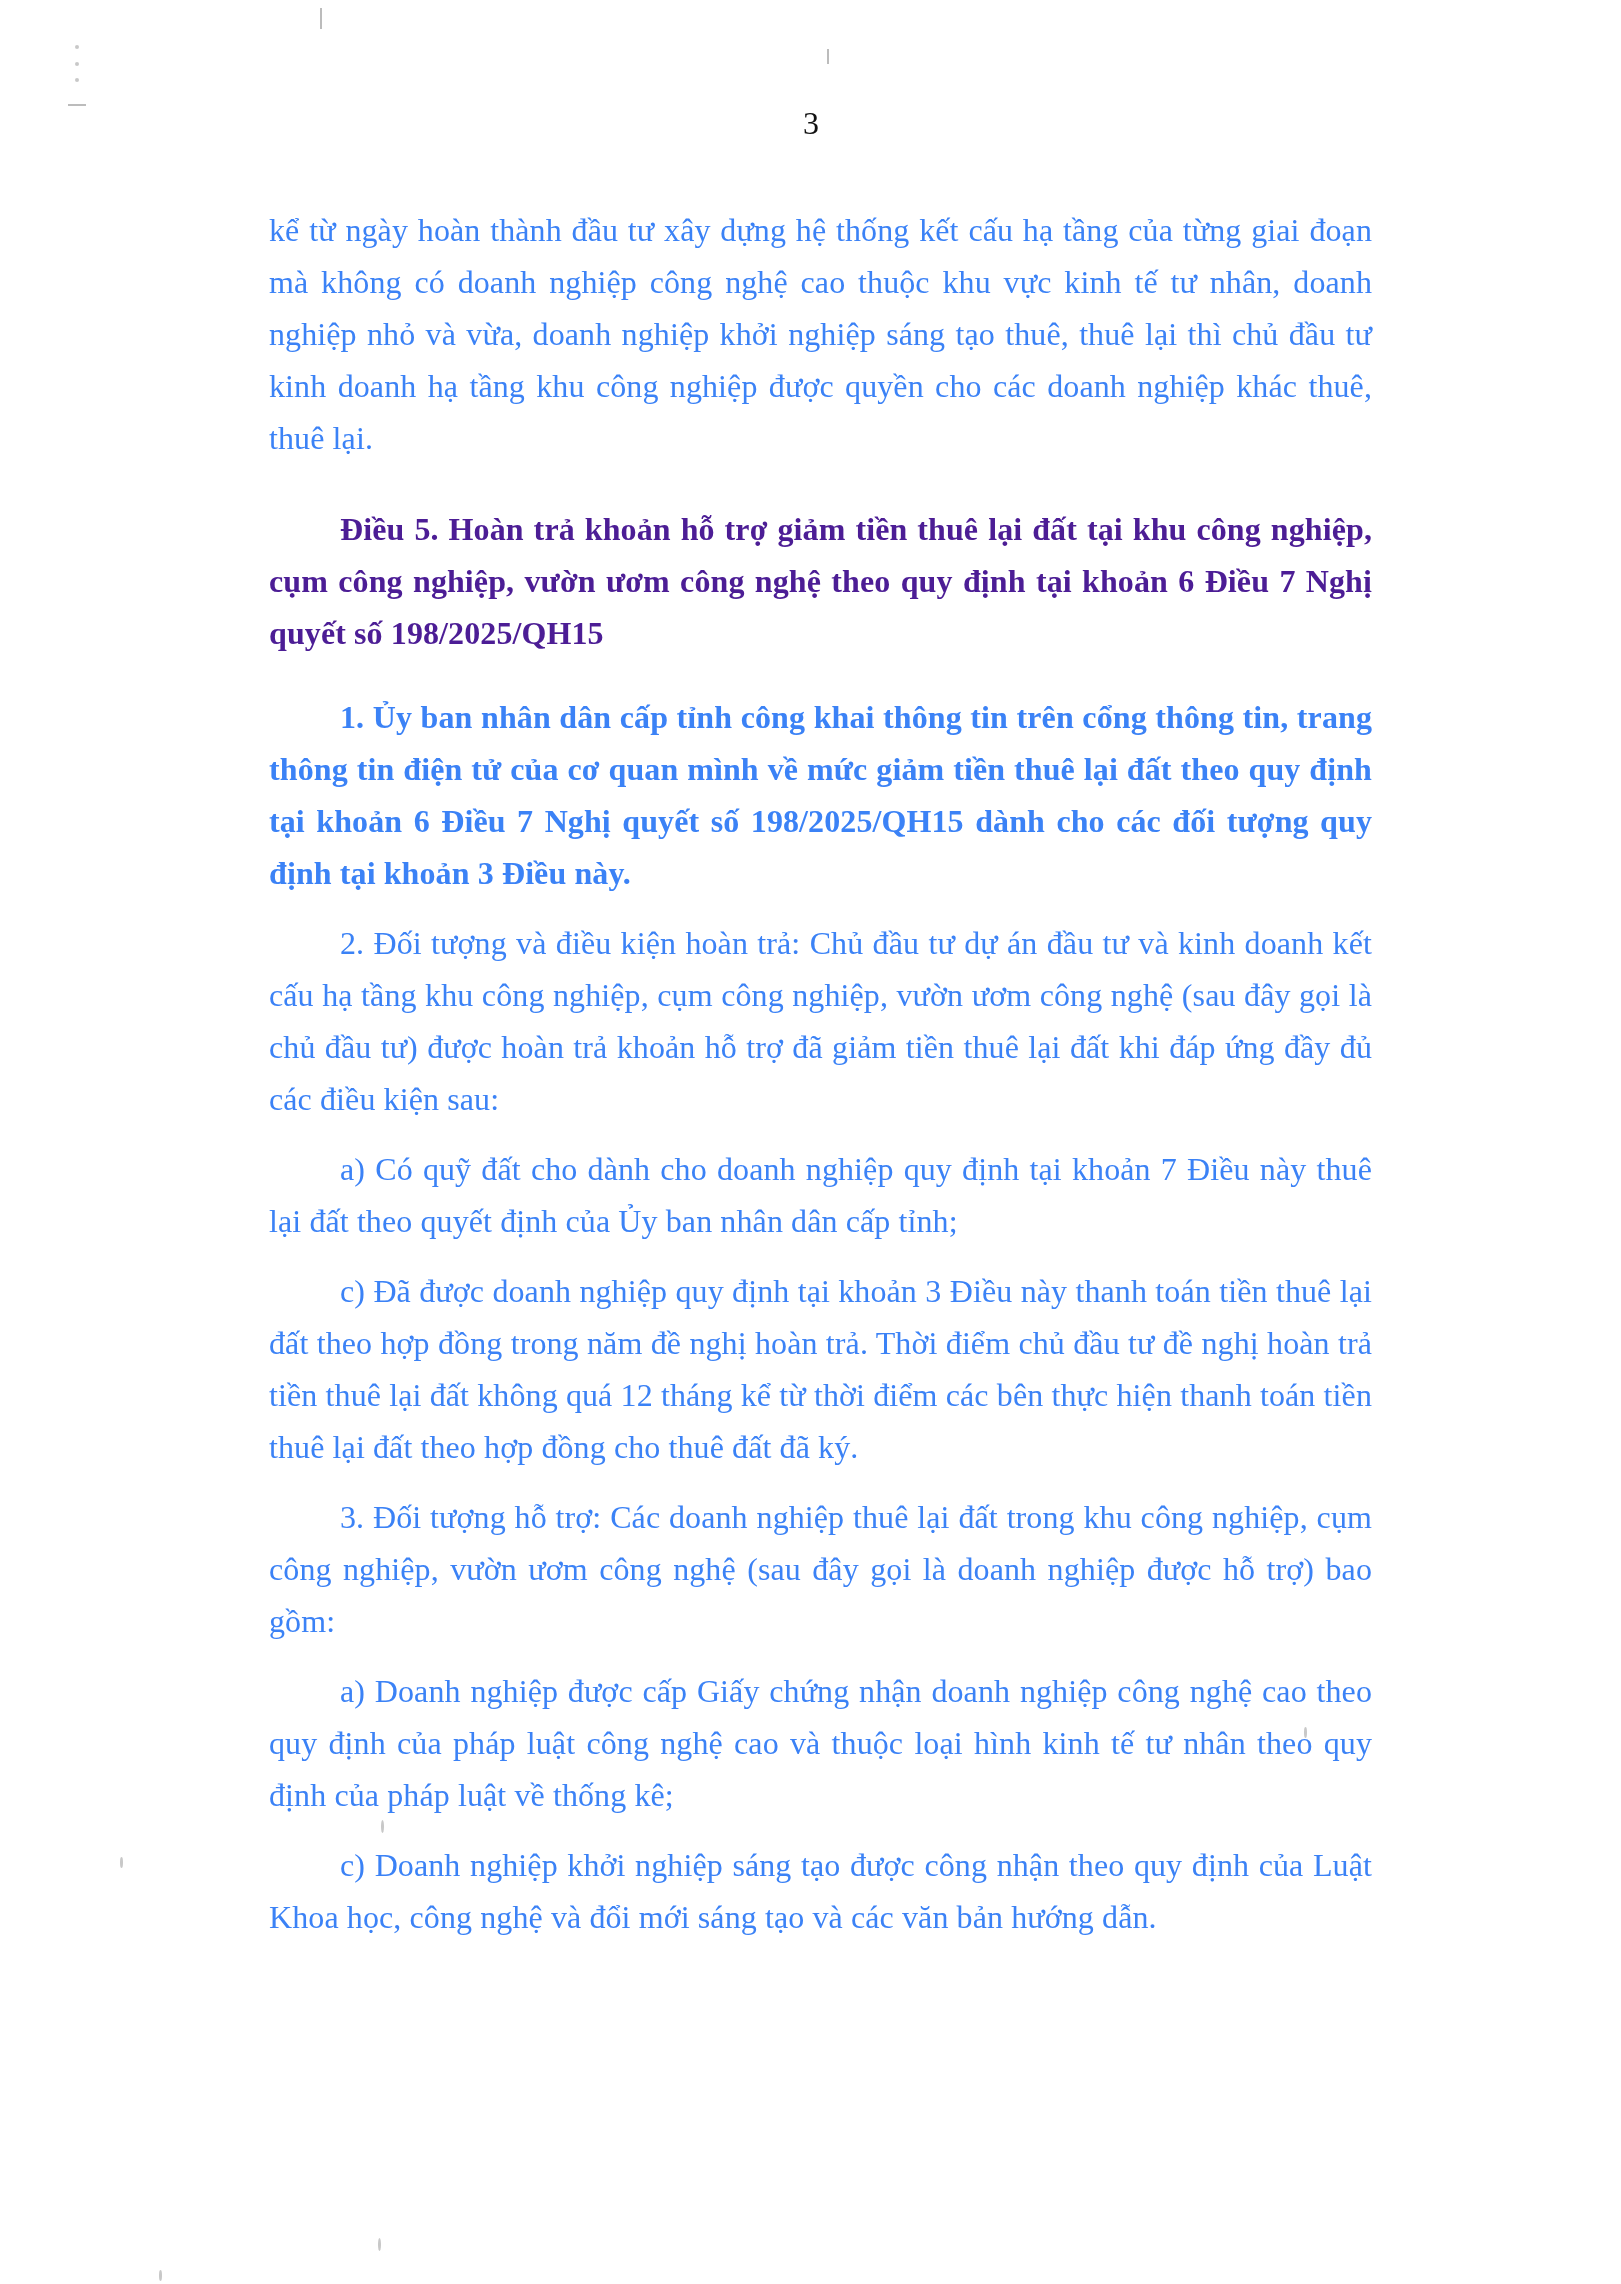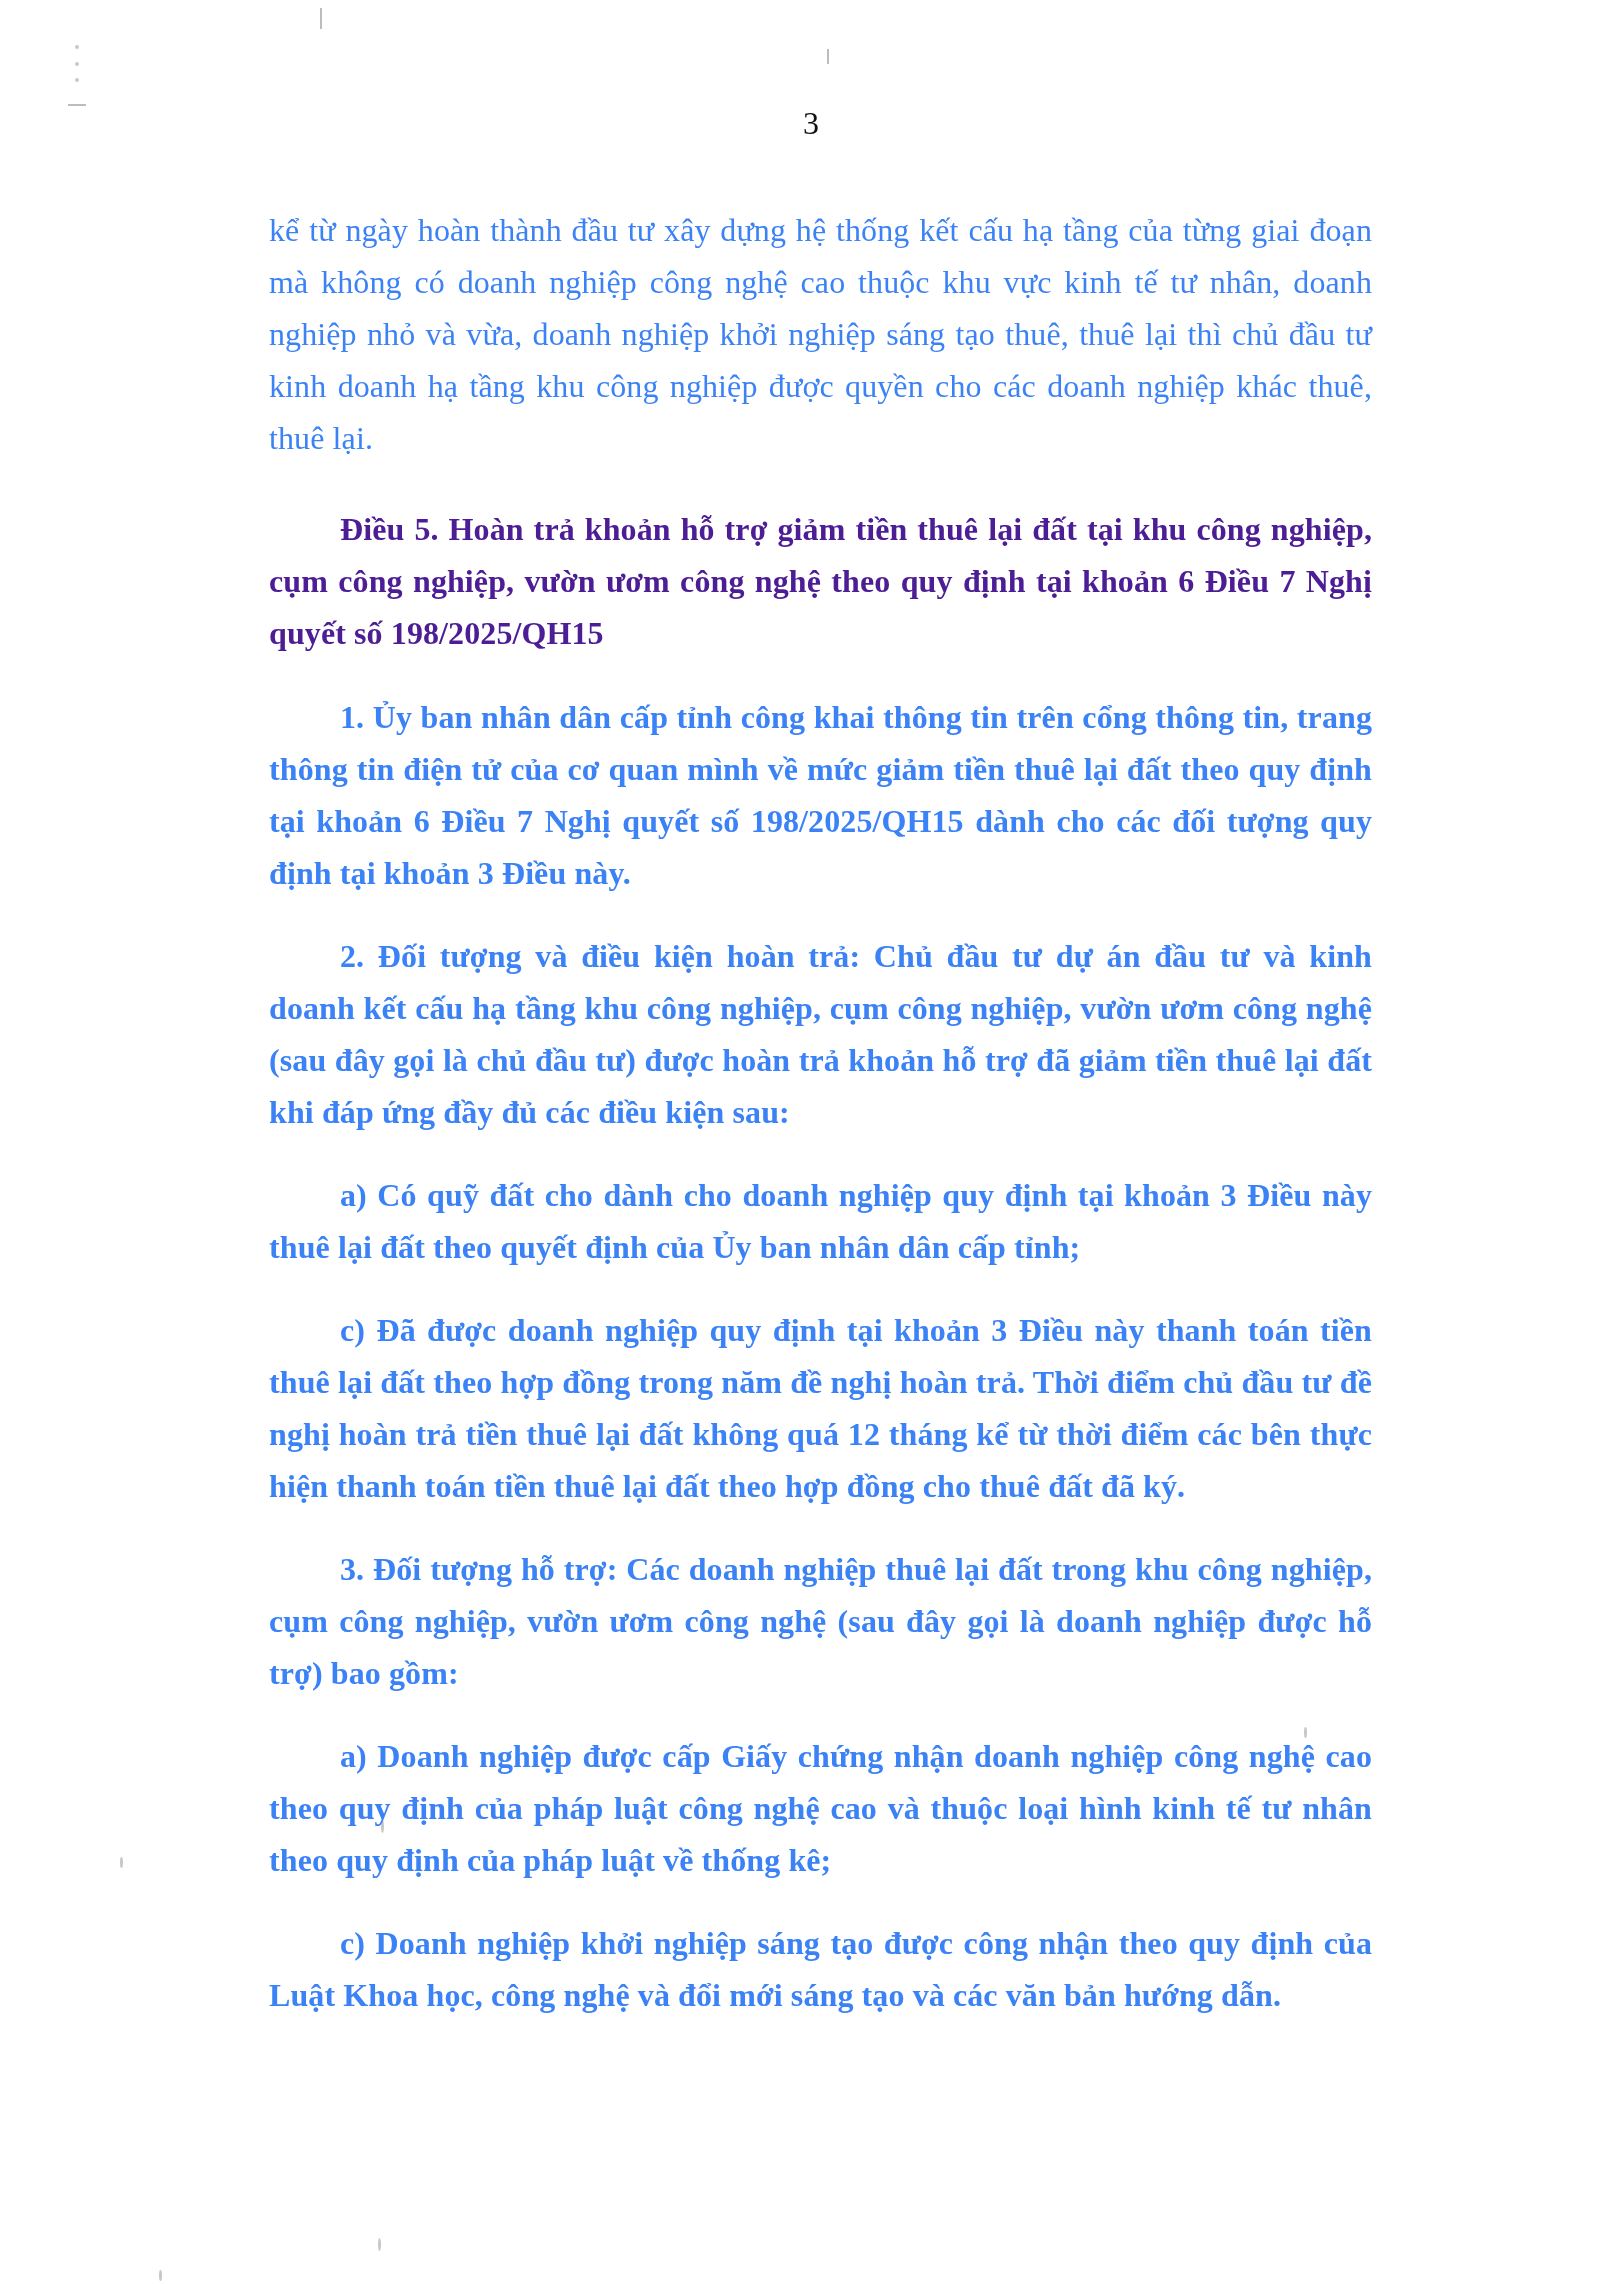--- a/index.html
+++ b/index.html
@@ -44,22 +44,21 @@
     line-height: 52px;
     text-align: justify;
     text-justify: inter-word;
     color: #3b82f6;
     letter-spacing: 0.1px;
   }
   p.indent {
     text-indent: 71px;
   }
   p.spaced {
-    margin-top: 31px;
-    font-weight: bold;
+    margin-top: 18px;
   }
   .heading {
     font-weight: bold;
     text-indent: 71px;
     margin-top: 39px;
     margin-bottom: 4.9px;
     font-size: 32px;
     line-height: 52px;
     text-align: justify;
     color: #4c1d95;
@@ -103,21 +102,21 @@
   <div class="content">
 
     <p>kể từ ngày hoàn thành đầu tư xây dựng hệ thống kết cấu hạ tầng của từng giai đoạn mà không có doanh nghiệp công nghệ cao thuộc khu vực kinh tế tư nhân, doanh nghiệp nhỏ và vừa, doanh nghiệp khởi nghiệp sáng tạo thuê, thuê lại thì chủ đầu tư kinh doanh hạ tầng khu công nghiệp được quyền cho các doanh nghiệp khác thuê, thuê lại.</p>
 
     <p class="heading">Điều 5. Hoàn trả khoản hỗ trợ giảm tiền thuê lại đất tại khu công nghiệp, cụm công nghiệp, vườn ươm công nghệ theo quy định tại khoản 6 Điều 7 Nghị quyết số 198/2025/QH15</p>
 
     <p class="indent after-heading">1. Ủy ban nhân dân cấp tỉnh công khai thông tin trên cổng thông tin, trang thông tin điện tử của cơ quan mình về mức giảm tiền thuê lại đất theo quy định tại khoản 6 Điều 7 Nghị quyết số 198/2025/QH15 dành cho các đối tượng quy định tại khoản 3 Điều này.</p>
 
     <p class="indent spaced">2. Đối tượng và điều kiện hoàn trả: Chủ đầu tư dự án đầu tư và kinh doanh kết cấu hạ tầng khu công nghiệp, cụm công nghiệp, vườn ươm công nghệ (sau đây gọi là chủ đầu tư) được hoàn trả khoản hỗ trợ đã giảm tiền thuê lại đất khi đáp ứng đầy đủ các điều kiện sau:</p>
 
-    <p class="indent spaced">a) Có quỹ đất cho dành cho doanh nghiệp quy định tại khoản 3 Điều này thuê lại đất theo quyết định của Ủy ban nhân dân cấp tỉnh;</p>
+    <p class="indent spaced">a) Có quỹ đất cho dành cho doanh nghiệp quy định tại khoản 7 Điều này thuê lại đất theo quyết định của Ủy ban nhân dân cấp tỉnh;</p>
 
 
     <p class="indent spaced">c) Đã được doanh nghiệp quy định tại khoản 3 Điều này thanh toán tiền thuê lại đất theo hợp đồng trong năm đề nghị hoàn trả. Thời điểm chủ đầu tư đề nghị hoàn trả tiền thuê lại đất không quá 12 tháng kể từ thời điểm các bên thực hiện thanh toán tiền thuê lại đất theo hợp đồng cho thuê đất đã ký.</p>
 
     <p class="indent spaced">3. Đối tượng hỗ trợ: Các doanh nghiệp thuê lại đất trong khu công nghiệp, cụm công nghiệp, vườn ươm công nghệ (sau đây gọi là doanh nghiệp được hỗ trợ) bao gồm:</p>
 
     <p class="indent spaced">a) Doanh nghiệp được cấp Giấy chứng nhận doanh nghiệp công nghệ cao theo quy định của pháp luật công nghệ cao và thuộc loại hình kinh tế tư nhân theo quy định của pháp luật về thống kê;</p>
 
 
     <p class="indent spaced">c) Doanh nghiệp khởi nghiệp sáng tạo được công nhận theo quy định của Luật Khoa học, công nghệ và đổi mới sáng tạo và các văn bản hướng dẫn.</p>

